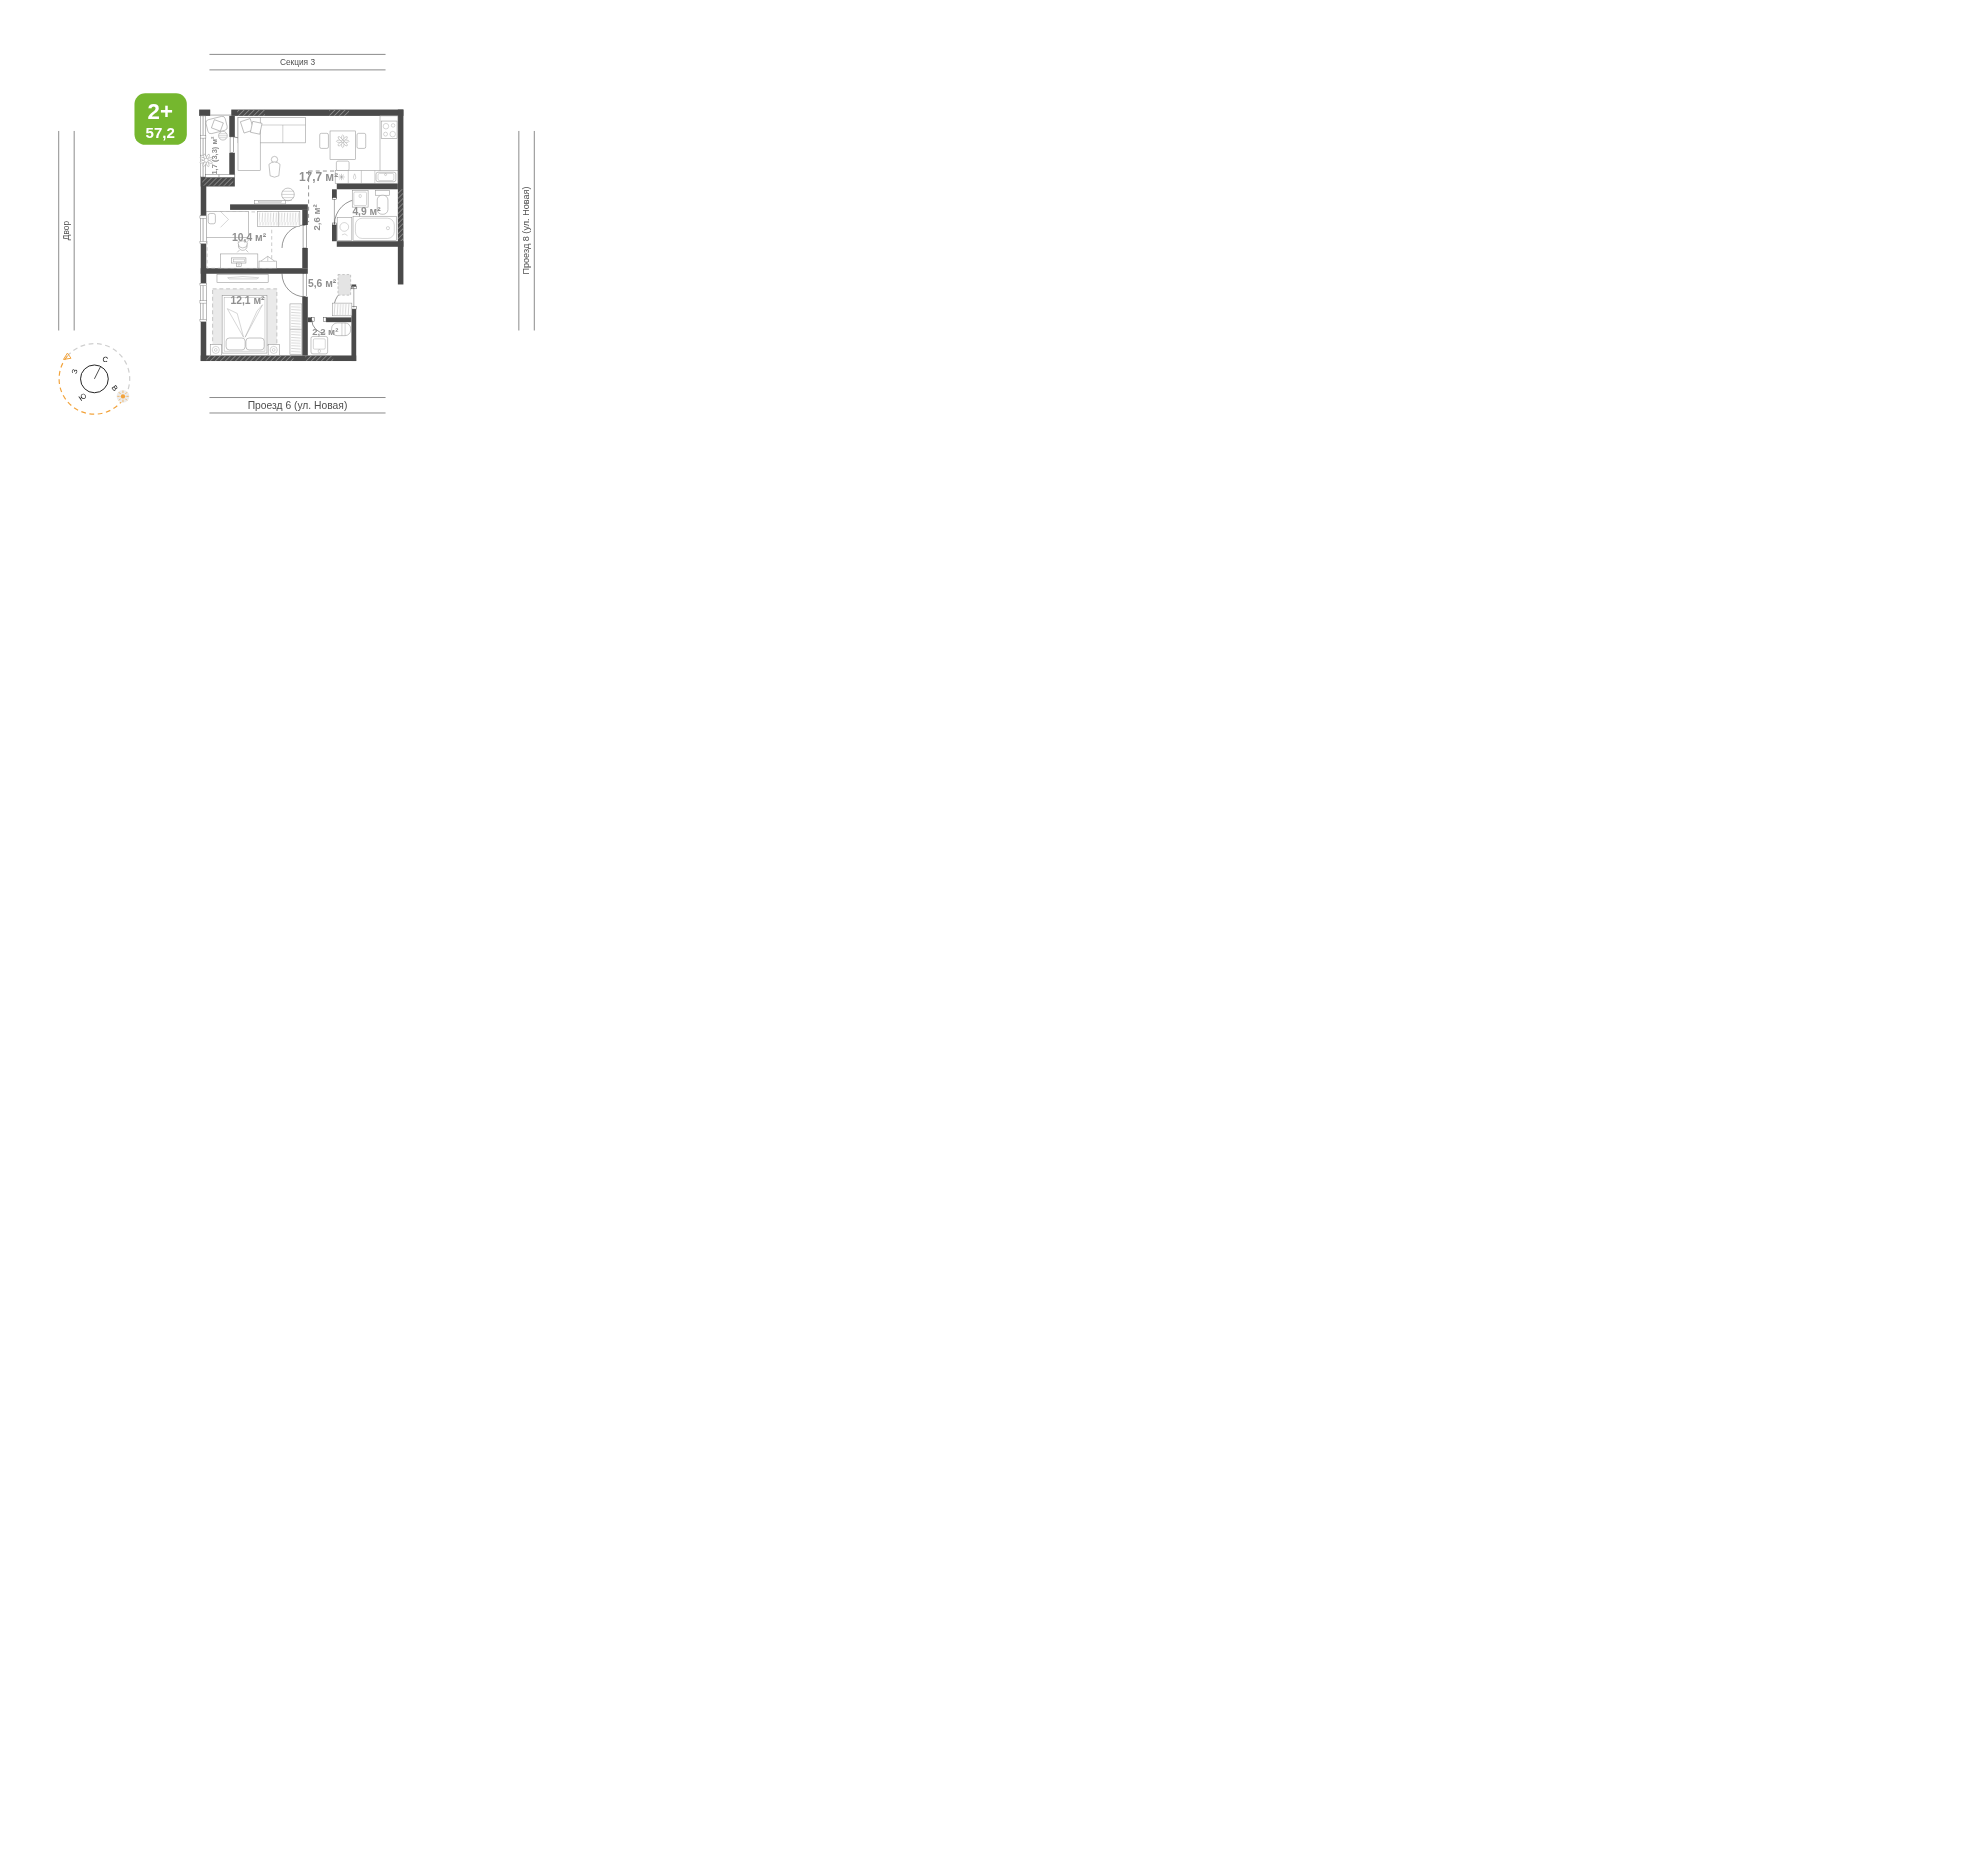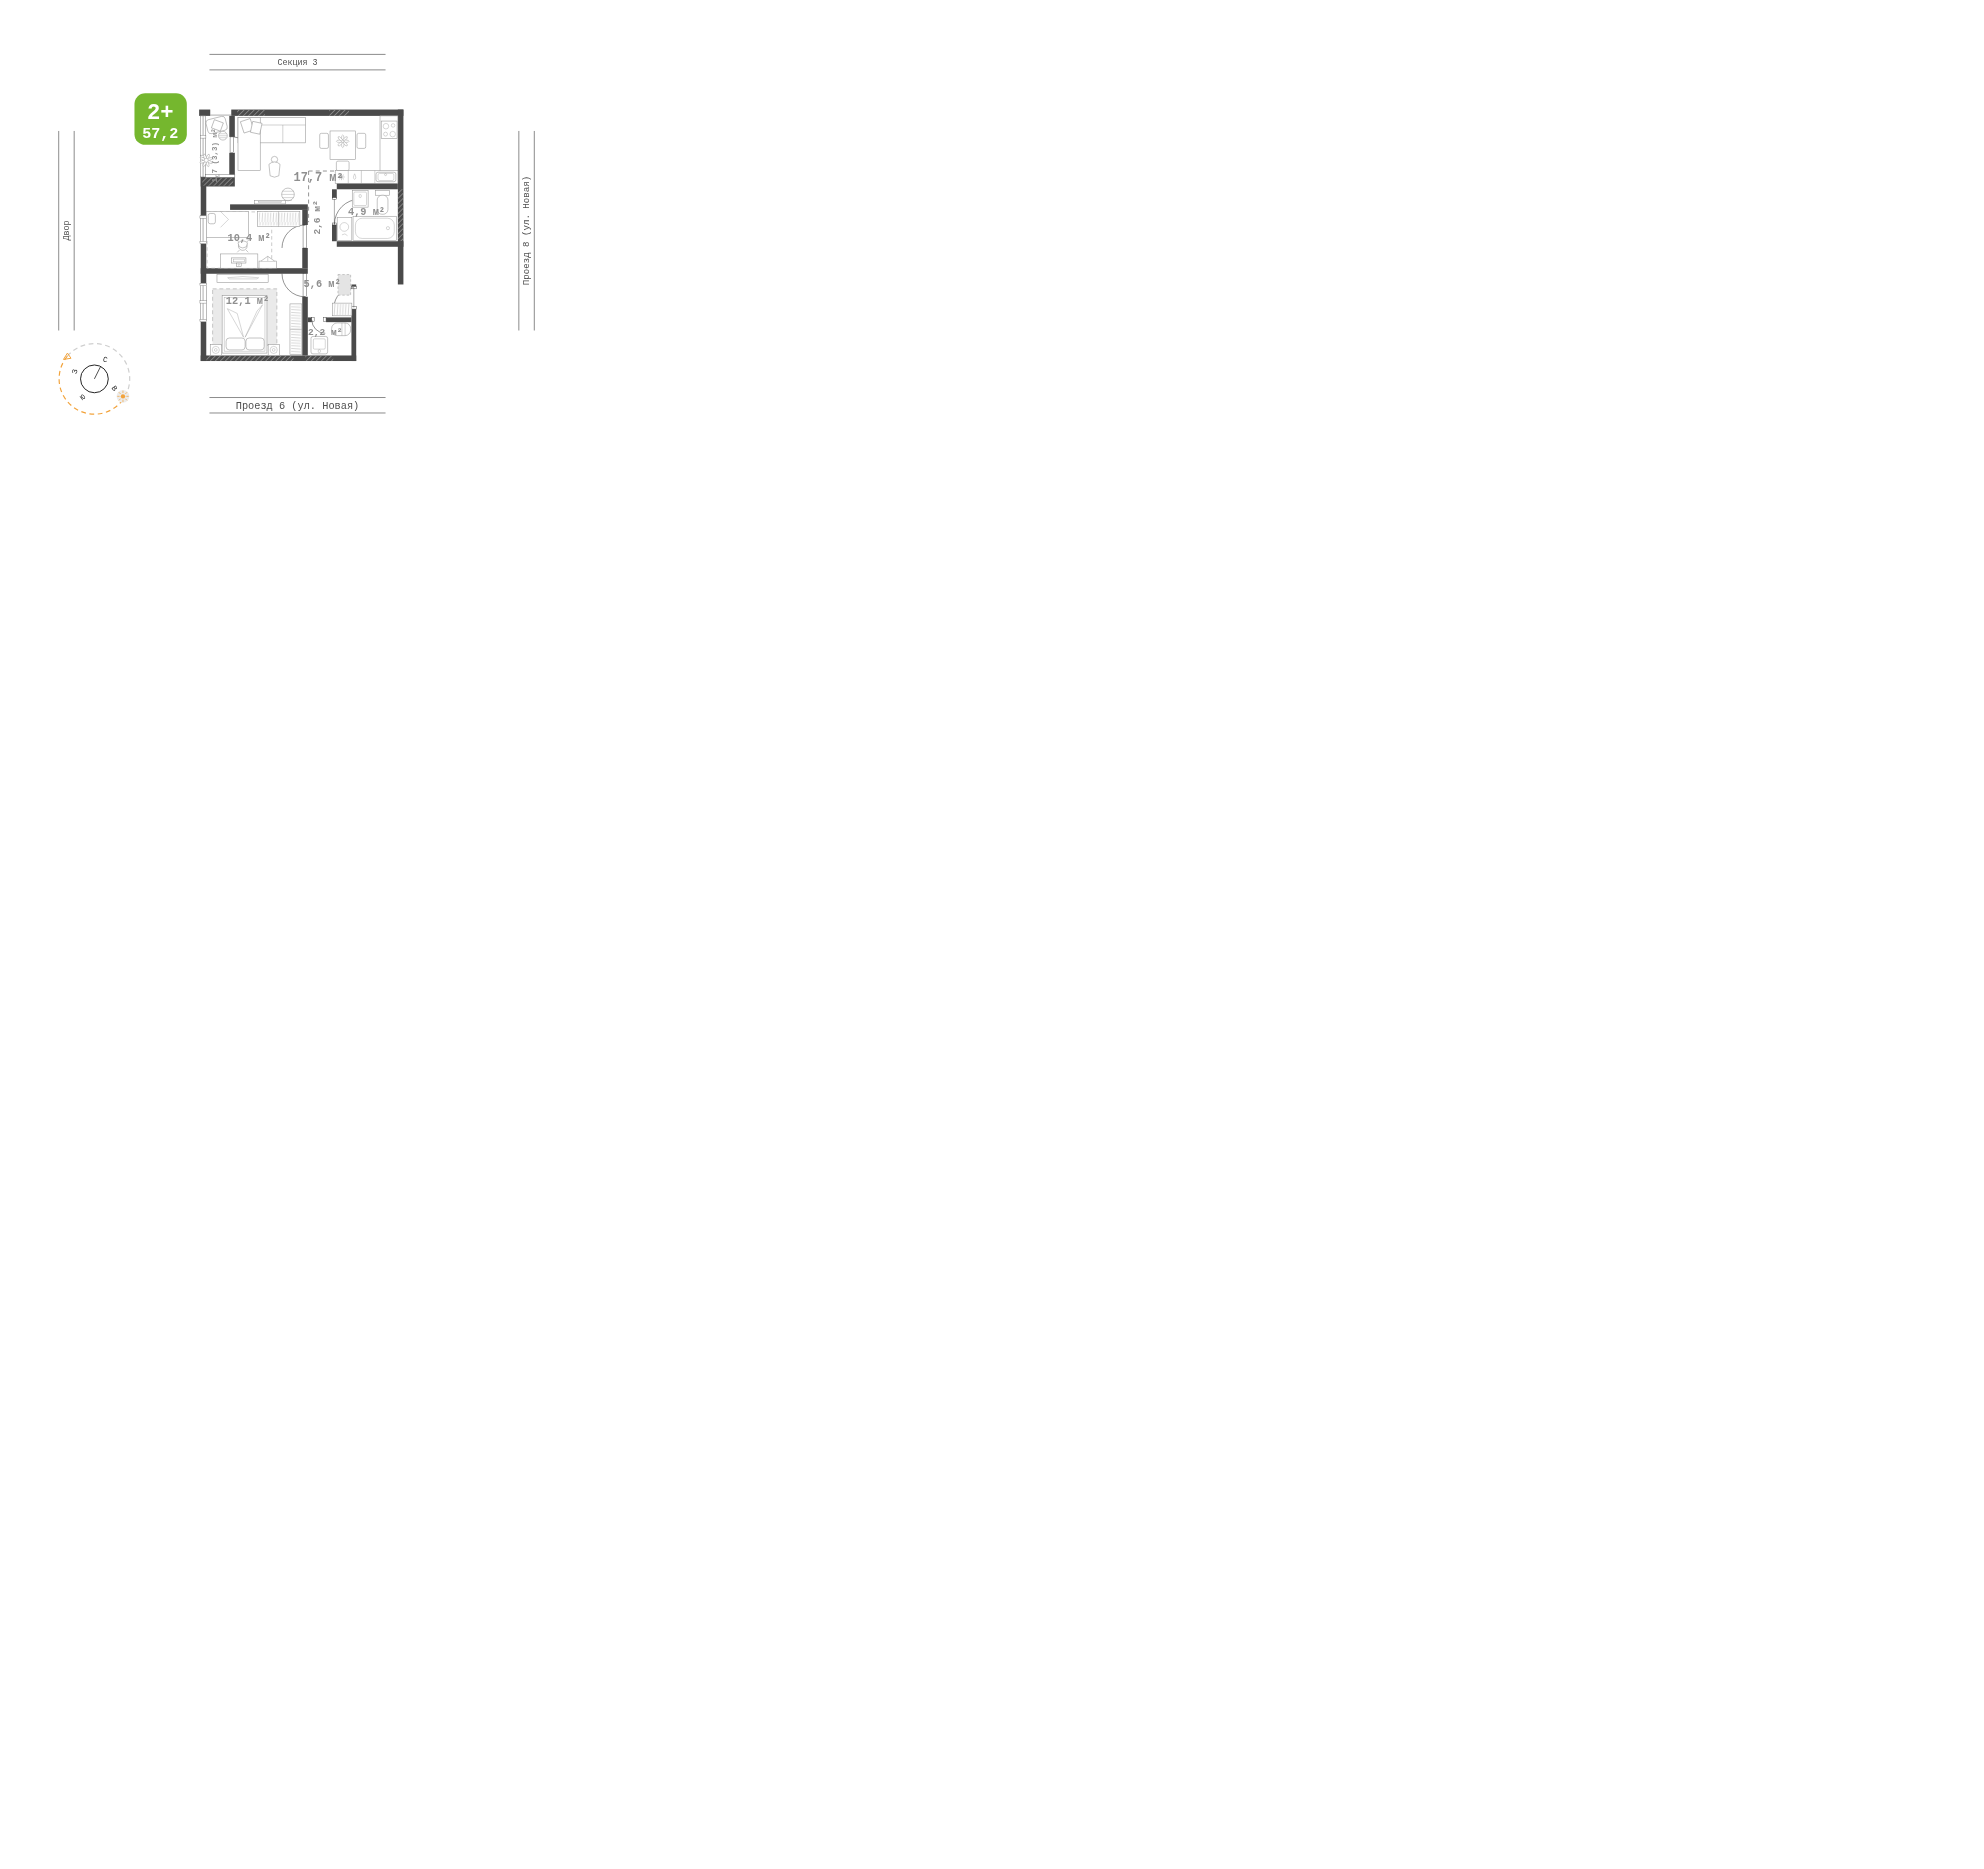--- a/index.html
+++ b/index.html
@@ -1,17 +1,17 @@
 <!DOCTYPE html>
 <html style="font-size:6.4px"><head>
 <meta charset="utf-8">
 <style>
   html,body{margin:0;padding:0;background:#ffffff;}
   body{font-family:"Liberation Sans", sans-serif;}
-  #stage{position:relative;width:595px;height:467px;background:#fff;overflow:hidden;font-family:Liberation Mono, monospace;}
+  #stage{position:relative;width:595px;height:467px;background:#fff;overflow:hidden;}
   svg{display:block;}
   text{user-select:none;}
   .room-label{font-weight:bold;fill:#8f8f8f;}
   .guide-label{fill:#4f4f4f;}
   .compass-letter{fill:#1c1c1c;font-size:19px;}
   .furn{fill:#ffffff;stroke:#8c8c8c;stroke-width:1.3;}
   .furn-thin{fill:none;stroke:#9a9a9a;stroke-width:1;}
   .wall{fill:#4a4a4a;}
   .glaz{fill:none;stroke:#6f6f6f;stroke-width:1.4;}
   .doorarc{fill:none;stroke:#2e2e2e;stroke-width:1.3;}

